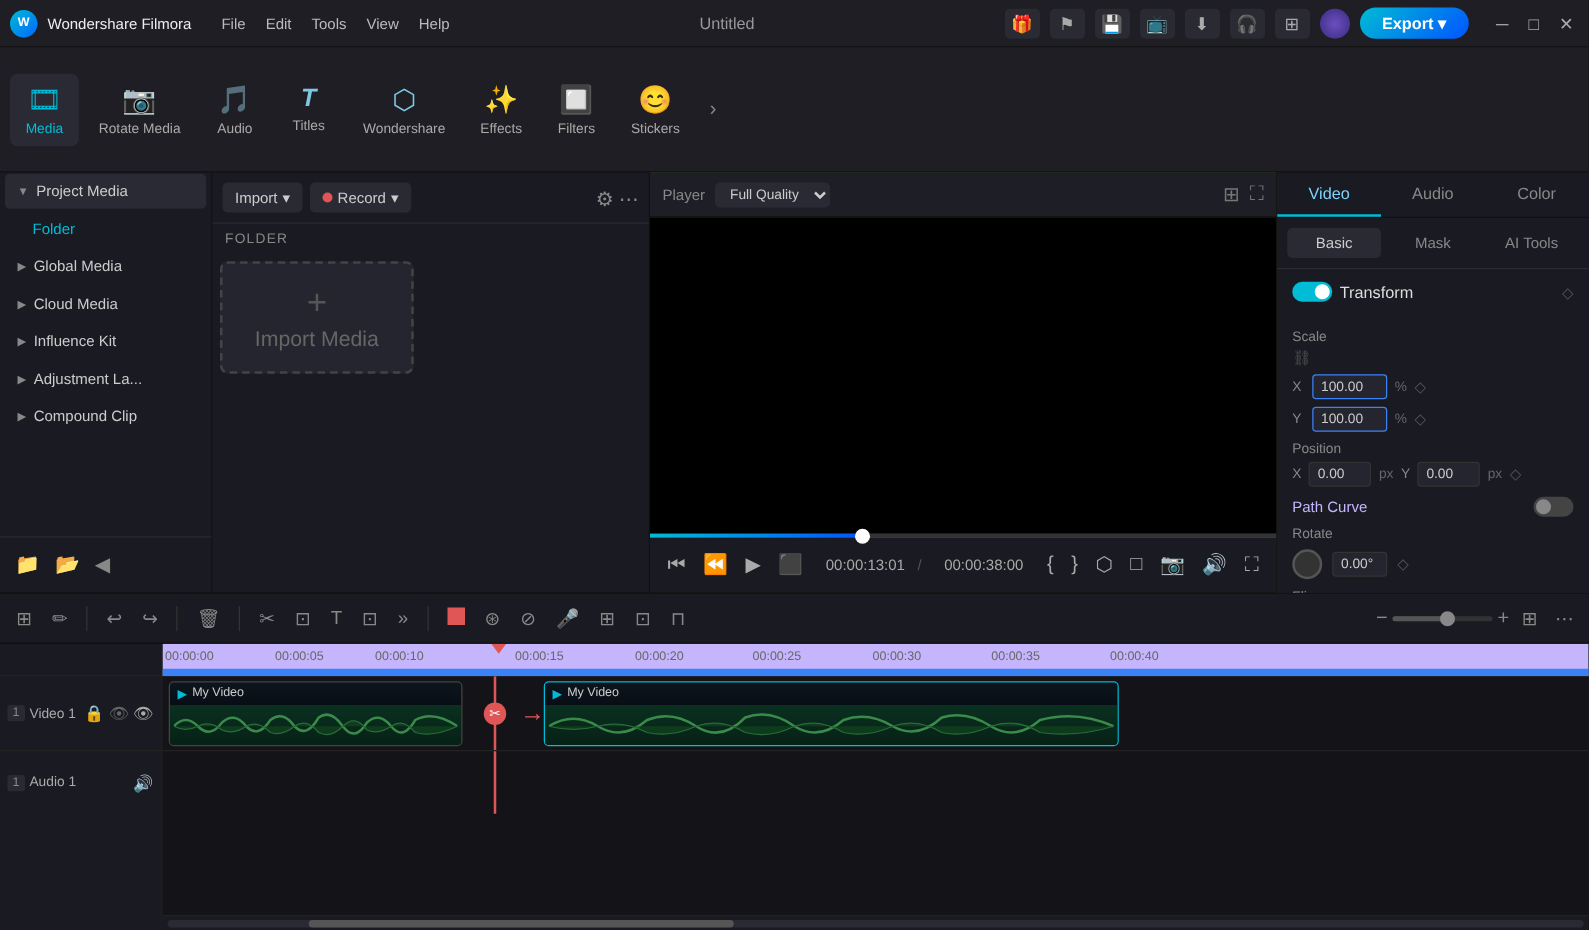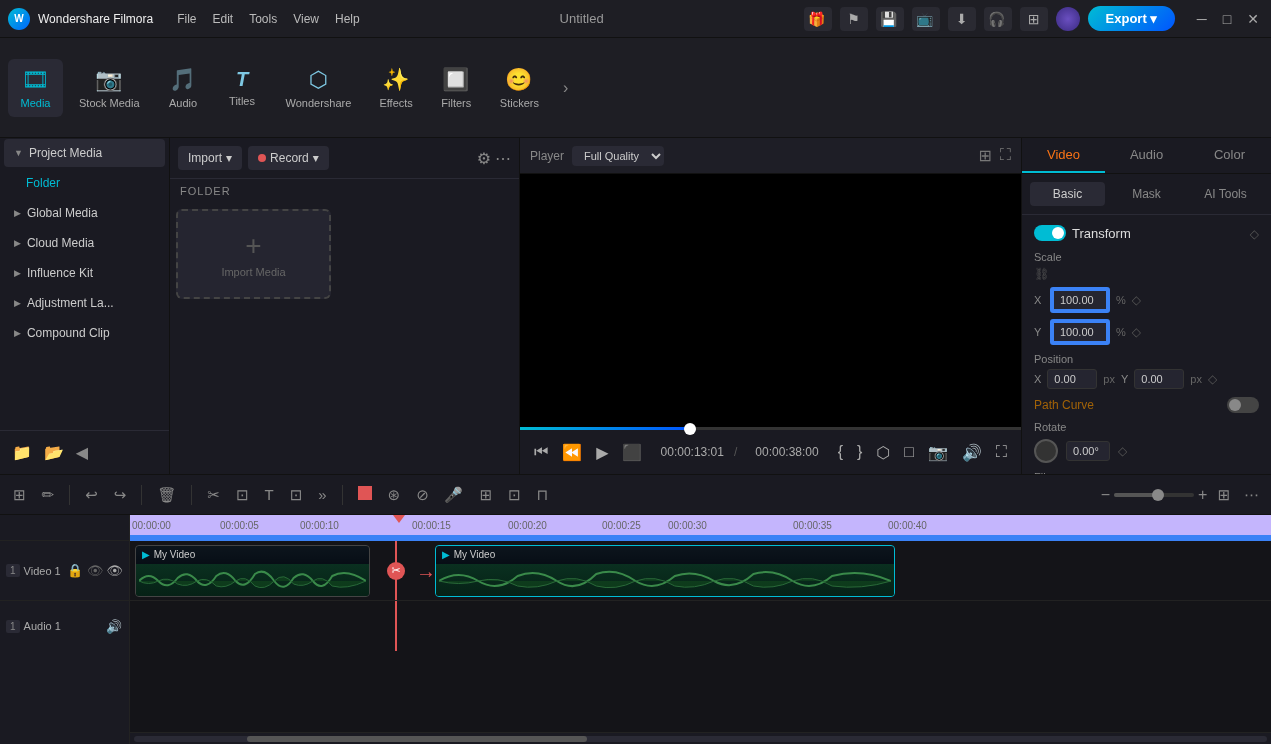--- a/index.html
+++ b/index.html
@@ -199,21 +199,21 @@
     .media-panel {
       width: 350px;
       background: #1a1a22;
       display: flex;
       flex-direction: column;
       border-right: 1px solid #111;
       flex-shrink: 0;
     }
     .media-toolbar {
       display: flex;
-      align-items: center;
+      align-items: flex-end;
       padding: 8px;
       gap: 6px;
       border-bottom: 1px solid #2a2a35;
     }
     .import-btn {
       background: #2a2a35;
       border: none;
       border-radius: 4px;
       color: #ccc;
       padding: 5px 10px;
@@ -297,21 +297,21 @@
       align-items: center;
       justify-content: center;
       cursor: pointer;
       gap: 4px;
     }
     .media-add-icon {
       font-size: 28px;
       color: #555;
     }
     .media-add-text {
-      font-size: 11px;
+      font-size: 17px;
       color: #666;
     }
     .media-thumb {
       width: 155px;
       height: 90px;
       background: #0d0d15;
       border-radius: 6px;
       overflow: hidden;
       position: relative;
       border: 1px solid #333;
@@ -450,21 +450,21 @@
     .right-tab {
       flex: 1;
       padding: 9px 4px;
       text-align: center;
       font-size: 13px;
       cursor: pointer;
       color: #888;
       border-bottom: 2px solid transparent;
     }
     .right-tab.active {
-      color: #f97316;
+      color: #7dd3fc;
       border-bottom: 2px solid #00bcd4;
     }
     .right-subtabs {
       display: flex;
       padding: 8px;
       gap: 4px;
       border-bottom: 1px solid #2a2a35;
     }
     .right-subtab {
       flex: 1;
@@ -481,21 +481,21 @@
       color: #ccc;
     }
     .panel-section {
       padding: 10px 12px;
       border-bottom: 1px solid #2a2a35;
     }
     .panel-section-header {
       display: flex;
       align-items: flex-end;
       justify-content: space-between;
-      margin-bottom: 10px;
+      margin-bottom: 22px;
     }
     .panel-section-title {
       font-size: 13px;
       color: #ddd;
       display: flex;
       align-items: center;
       gap: 6px;
     }
     .toggle-on {
       width: 32px;
@@ -544,21 +544,21 @@
       gap: 6px;
       margin-bottom: 6px;
     }
     .scale-label {
       color: #888;
       font-size: 11px;
       width: 10px;
     }
     .scale-input {
       background: #252530;
-      border: 4px solid #3b82f6;
+      border: 1px solid #3b82f6;
       border-radius: 3px;
       color: #ccc;
       padding: 3px 6px;
       font-size: 11px;
       width: 60px;
     }
     .scale-unit {
       color: #666;
       font-size: 11px;
     }
@@ -874,21 +874,21 @@
   </div>
 </div>
 
 <div class="toolbar">
   <div class="toolbar-item active">
     <span class="toolbar-icon">🎞</span>
     <span class="toolbar-label">Media</span>
   </div>
   <div class="toolbar-item">
     <span class="toolbar-icon">📷</span>
-    <span class="toolbar-label">Stock Media</span>
+    <span class="toolbar-label">Rotate Media</span>
   </div>
   <div class="toolbar-item">
     <span class="toolbar-icon">🎵</span>
     <span class="toolbar-label">Audio</span>
   </div>
   <div class="toolbar-item">
     <span class="toolbar-icon" style="font-size:20px;font-weight:bold;font-style:italic;">T</span>
     <span class="toolbar-label">Titles</span>
   </div>
   <div class="toolbar-item">
@@ -1055,21 +1055,21 @@
           <input class="pos-input" type="text" value="0.00" style="">
           <span class="pos-unit">px</span>
           <span class="pos-label">Y</span>
           <input class="pos-input" type="text" value="0.00" style="">
           <span class="pos-unit">px</span>
           <span class="panel-diamond">◇</span>
         </div>
       </div>
 
       <div style="display:flex;align-items:center;justify-content:space-between;margin-bottom:8px;">
-        <span style="color:#a16207;font-size:12px;">Path Curve</span>
+        <span style="color:#c4b5fd;font-size:12px;">Path Curve</span>
         <div class="toggle-off"></div>
       </div>
 
       <div style="margin-bottom:8px;">
         <div style="color:#888;font-size:11px;margin-bottom:4px;">Rotate</div>
         <div class="rotate-row">
           <div class="rotate-dial"></div>
           <input class="rotate-input" type="text" value="0.00°" style="">
           <span class="panel-diamond">◇</span>
         </div>
@@ -1145,21 +1145,21 @@
     </div>
 
     <div class="timeline-scroll">
       <div class="timeline-ruler">
         <span class="ruler-label" style="left:2px;">00:00:00</span>
         <span class="ruler-label" style="left:90px;">00:00:05</span>
         <span class="ruler-label" style="left:170px;">00:00:10</span>
         <span class="ruler-label" style="left:282px;">00:00:15</span>
         <span class="ruler-label" style="left:378px;">00:00:20</span>
         <span class="ruler-label" style="left:472px;">00:00:25</span>
-        <span class="ruler-label" style="left:538px;">00:00:30</span>
+        <span class="ruler-label" style="left:568px;">00:00:30</span>
         <span class="ruler-label" style="left:663px;">00:00:35</span>
         <span class="ruler-label" style="left:758px;">00:00:40</span>
 
         <div style="position:absolute;top:0;left:263px;width:0;height:0;border-left:6px solid transparent;border-right:6px solid transparent;border-top:8px solid #e05555;z-index:10;"></div>
       </div>
 
       <div class="timeline-tracks">
 
         <div class="track-video">
 

